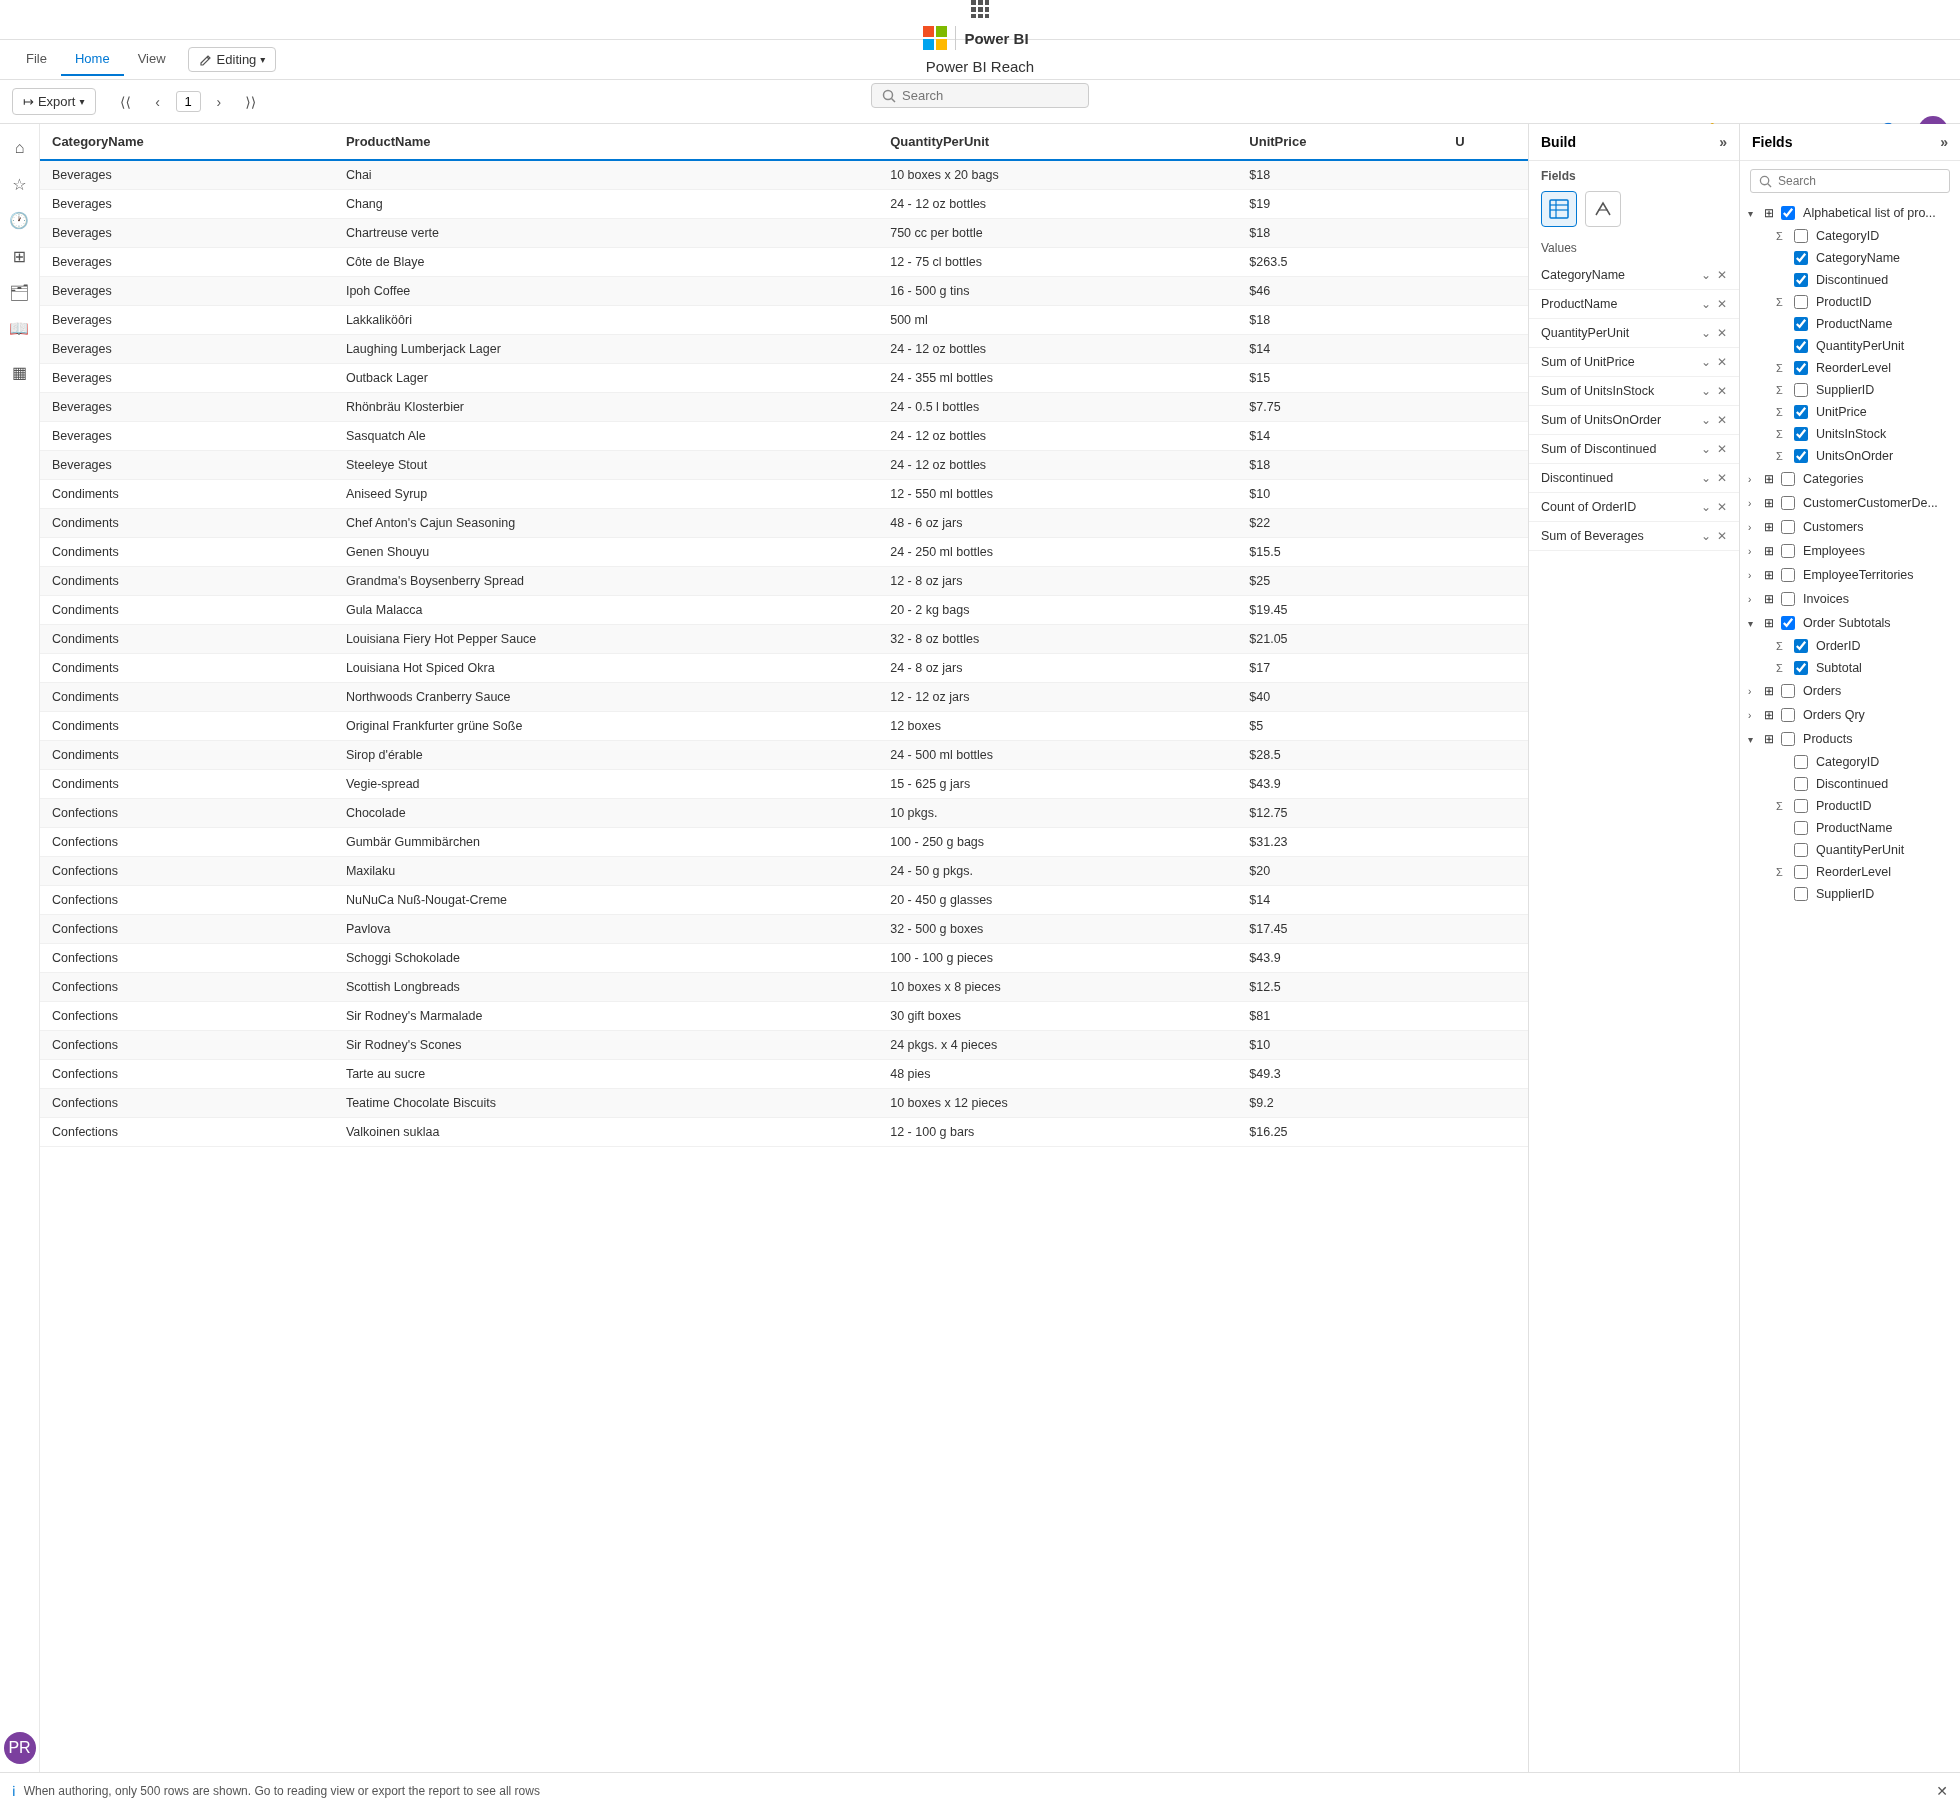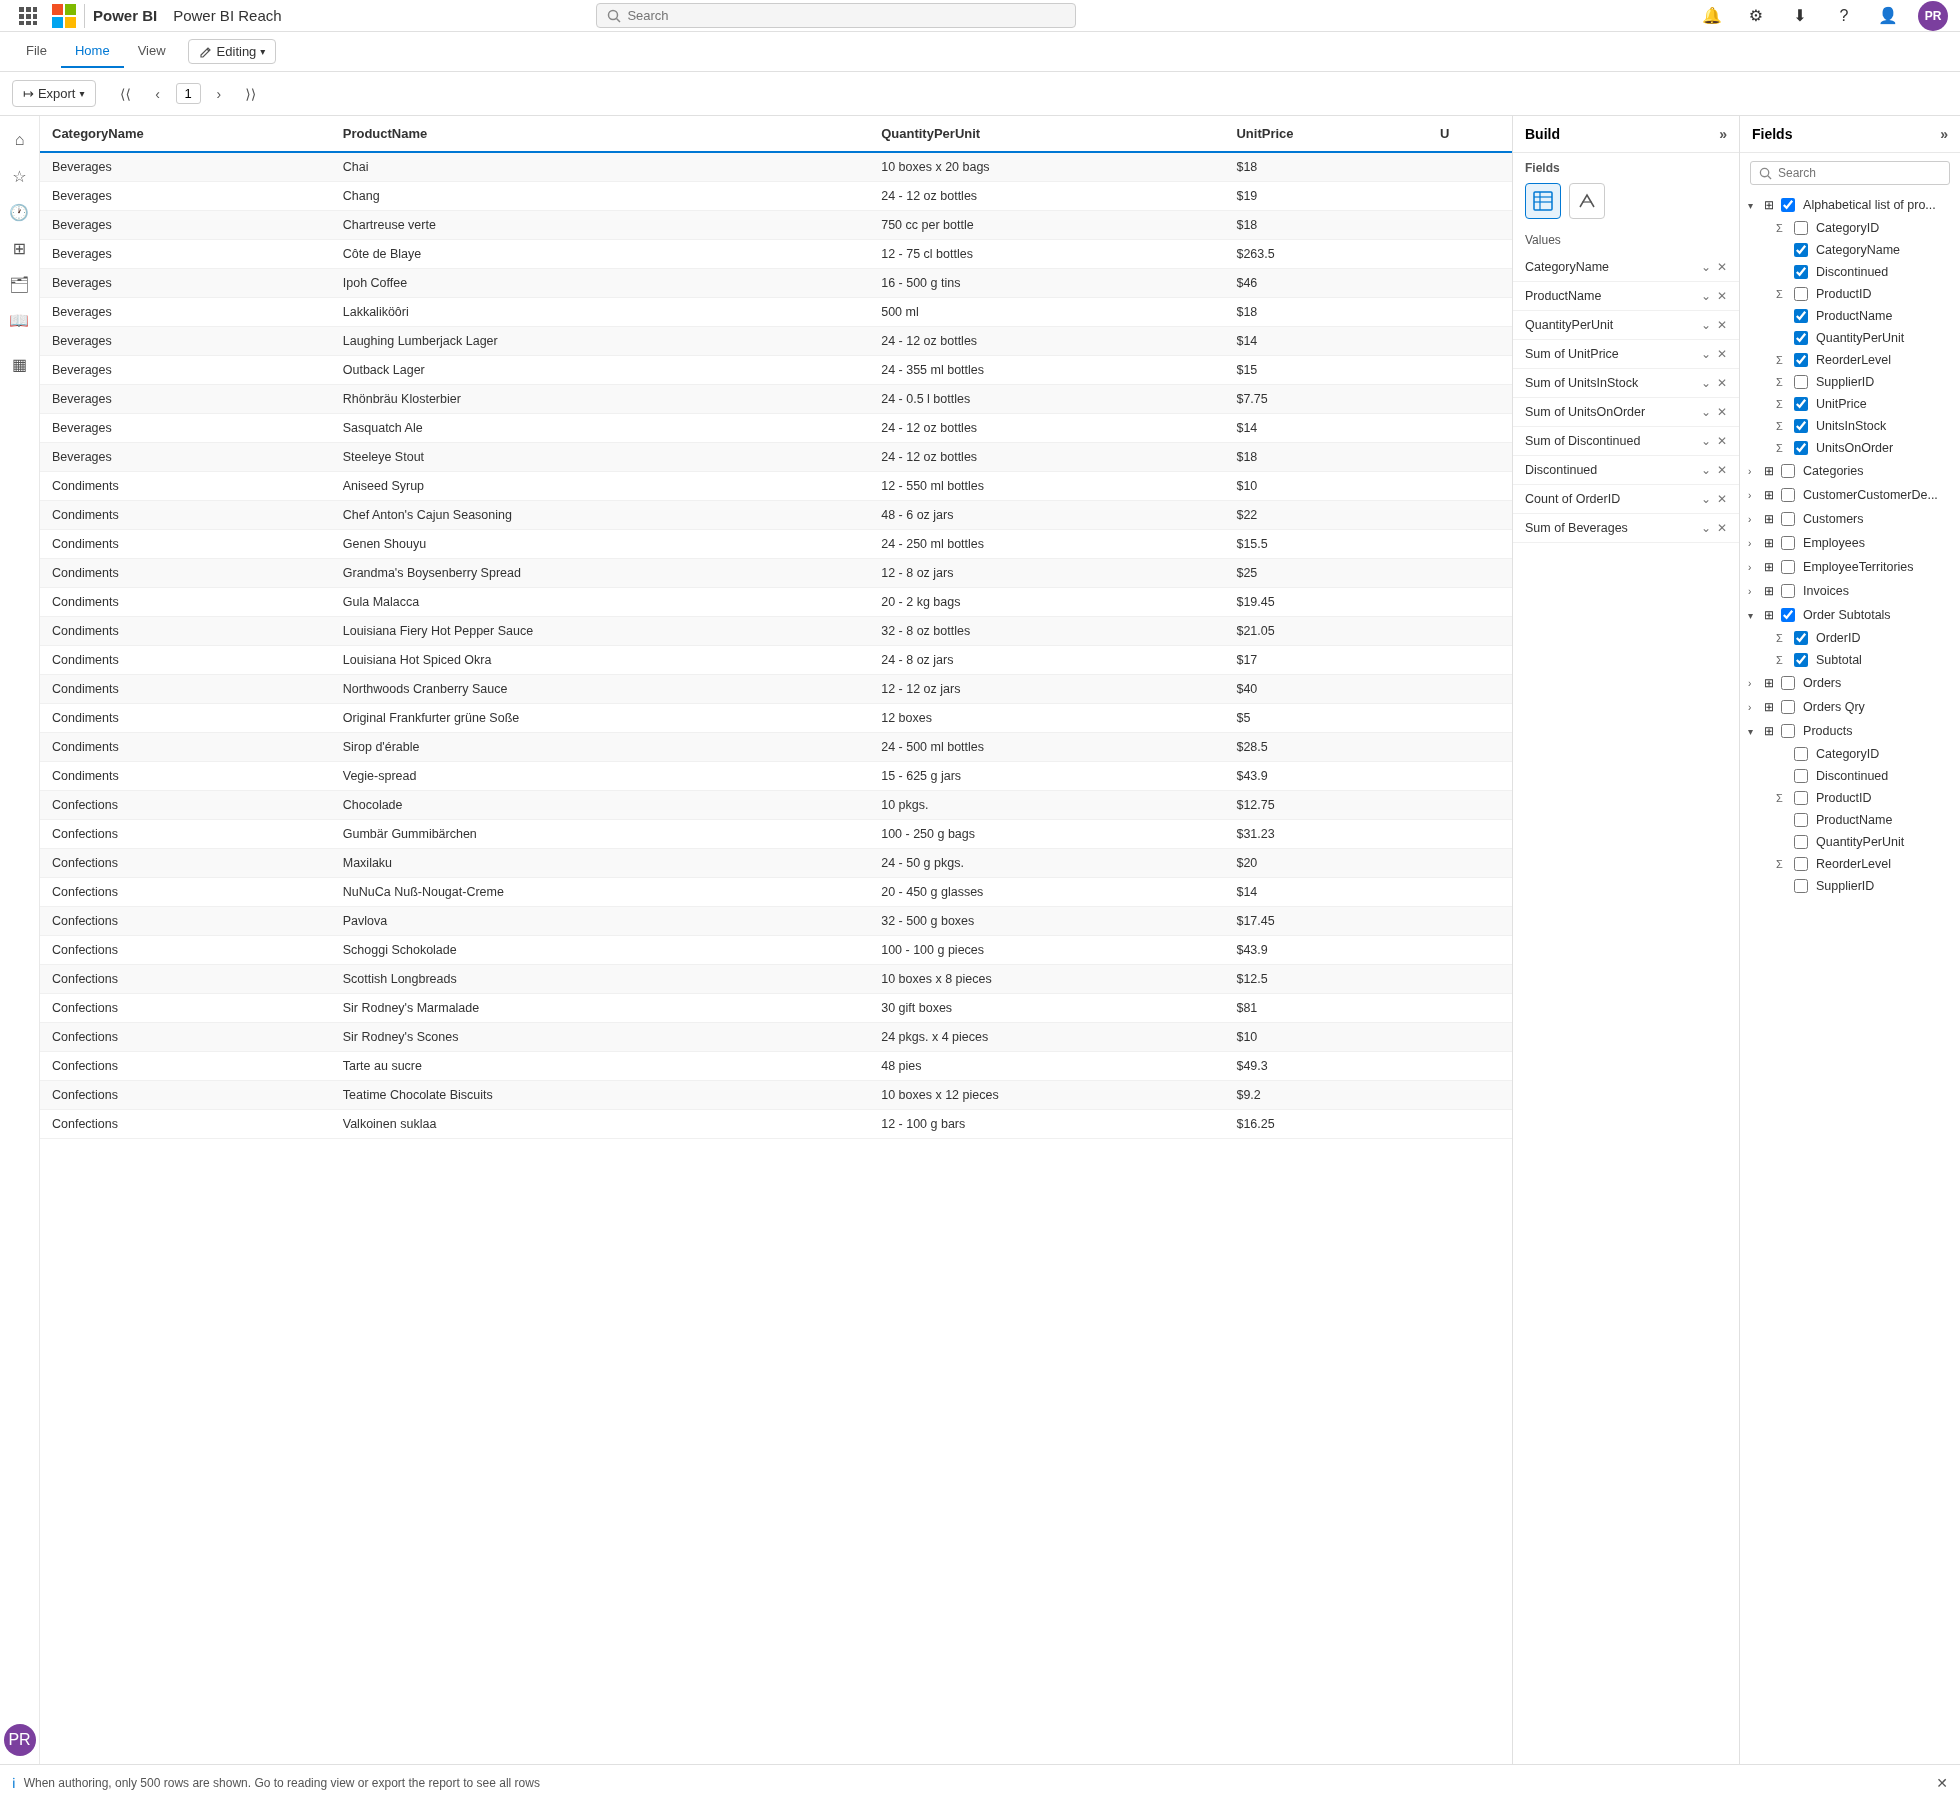--- a/index.html
+++ b/index.html
@@ -1,23 +1,23 @@
 <!DOCTYPE html>
 <html><head>
   <meta charset="utf-8">
   <style>
     * { box-sizing: border-box; margin: 0; padding: 0; }
     body { font-family: 'Segoe UI', Arial, sans-serif; font-size: 13px; background: #fff; overflow: hidden; width: 1960px; height: 1816px; }
 
     
     .top-nav {
       display: flex; align-items: center;
-      height: 32px; background: #fff;
+      height: 40px; background: #fff;
       border-bottom: 1px solid #e0e0e0;
-      padding: 0 12px; gap: 8px;
+      padding: 0 12px; gap: 8px; flex-direction: column;
     }
     .nav-waffle {
       width: 32px; height: 32px; display: flex; align-items: center; justify-content: center;
       cursor: pointer; color: #333;
     }
     .nav-logo { display: flex; align-items: center; gap: 8px; margin-right: 8px; }
     .nav-logo-ms { width: 24px; height: 24px; }
     .nav-divider { width: 1px; height: 24px; background: #ccc; }
     .nav-powerbi { font-size: 15px; font-weight: 600; color: #333; }
     .nav-app-name { font-size: 15px; color: #333; }
@@ -101,21 +101,21 @@
     .data-table tbody tr { border-bottom: 1px solid #f0f0f0; }
     .data-table tbody tr:nth-child(odd) { background: #f9f9f9; }
     .data-table tbody tr:nth-child(even) { background: #fff; }
     .data-table tbody td {
       padding: 7px 12px; font-size: 12.5px; color: #333;
     }
     .td-right { text-align: left; }
 
     
     .build-panel {
-      width: 228px; border-left: 1px solid #e0e0e0; border-right: 1px solid #e0e0e0;
+      width: 212px; border-left: 1px solid #e0e0e0; border-right: 1px solid #e0e0e0;
       background: #fff; display: flex; flex-direction: column;
       overflow-y: auto;
     }
     .build-panel-header {
       display: flex; align-items: center; justify-content: space-between;
       padding: 10px 12px; font-weight: 600; font-size: 14px; border-bottom: 1px solid #e8e8e8;
     }
     .build-panel-icons { display: flex; gap: 6px; }
     .build-panel-icon-btn { cursor: pointer; color: #555; font-size: 14px; }
     .build-sub-label { padding: 8px 12px 4px; font-size: 12px; font-weight: 600; color: #555; }

